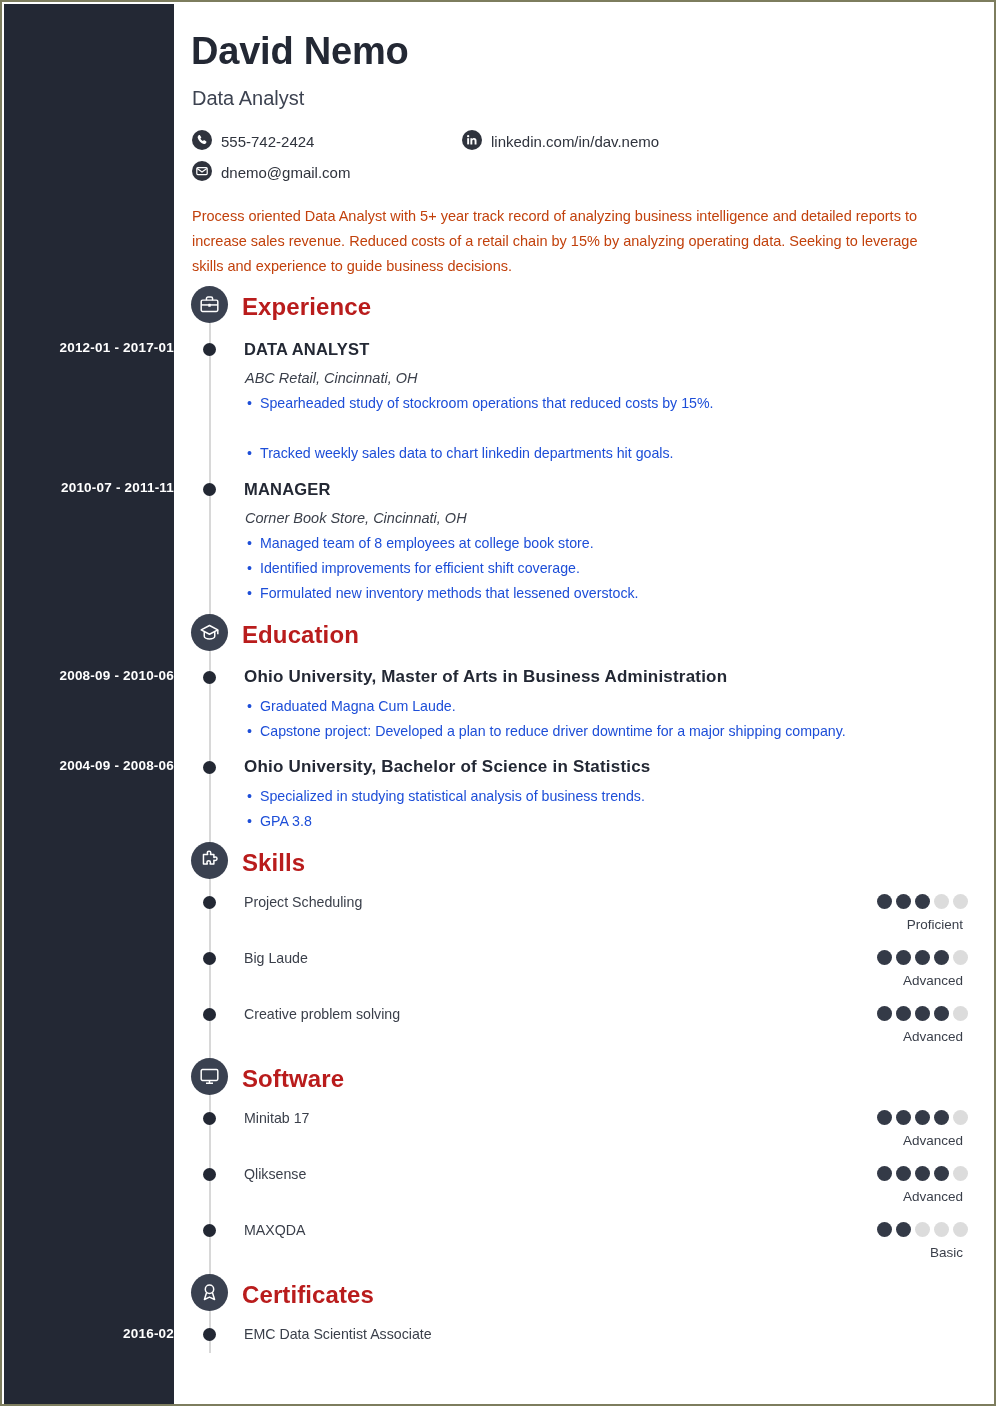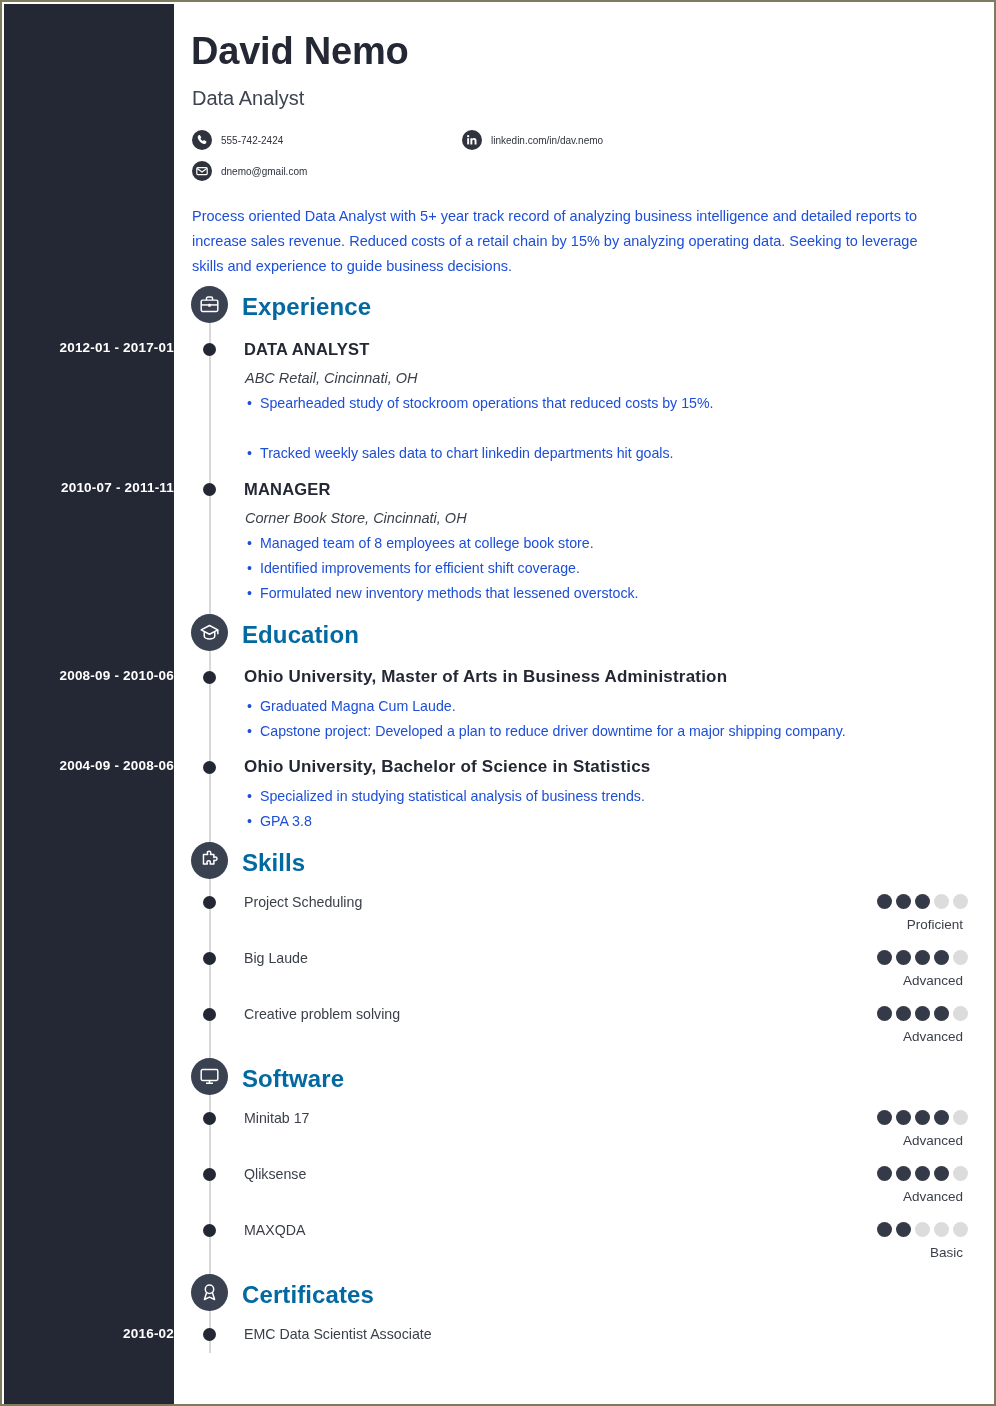--- a/index.html
+++ b/index.html
@@ -66,47 +66,47 @@
     display: flex;
     align-items: center;
     justify-content: center;
   }
   .sec-icon svg { display: block; }
   .sec-title {
     position: absolute;
     left: 68px;
     font-size: 24px;
     font-weight: bold;
-    color: #0369a1;
+    color: #b91c1c;
     letter-spacing: .1px;
   }
 
   
   .name {
     position: absolute; left: 17px; top: 26px;
     font-size: 38px; font-weight: bold; color: #232834;
     letter-spacing: -.2px;
   }
   .job-title {
     position: absolute; left: 18px; top: 83px;
     font-size: 20px; color: #3d4351; font-weight: normal;
   }
   .contact-row {
     position: absolute;
-    display: flex; align-items: center;
-    font-size: 10px; color: #2f333d;
+    display: flex; align-items: flex-end;
+    font-size: 15px; color: #2f333d;
   }
   .contact-row .ci {
     width: 20px; height: 20px; margin-right: 9px;
     flex: 0 0 20px;
   }
   .summary {
     position: absolute; left: 18px; top: 200px;
     width: 760px;
-    font-size: 14.5px; line-height: 25px; color: #1d4ed8;
+    font-size: 14.5px; line-height: 25px; color: #c2410c;
   }
 
   
   .entry-title {
     position: absolute; left: 70px;
     font-size: 16.5px; font-weight: bold; color: #232834;
     letter-spacing: .2px;
   }
   .entry-sub {
     position: absolute; left: 71px;

